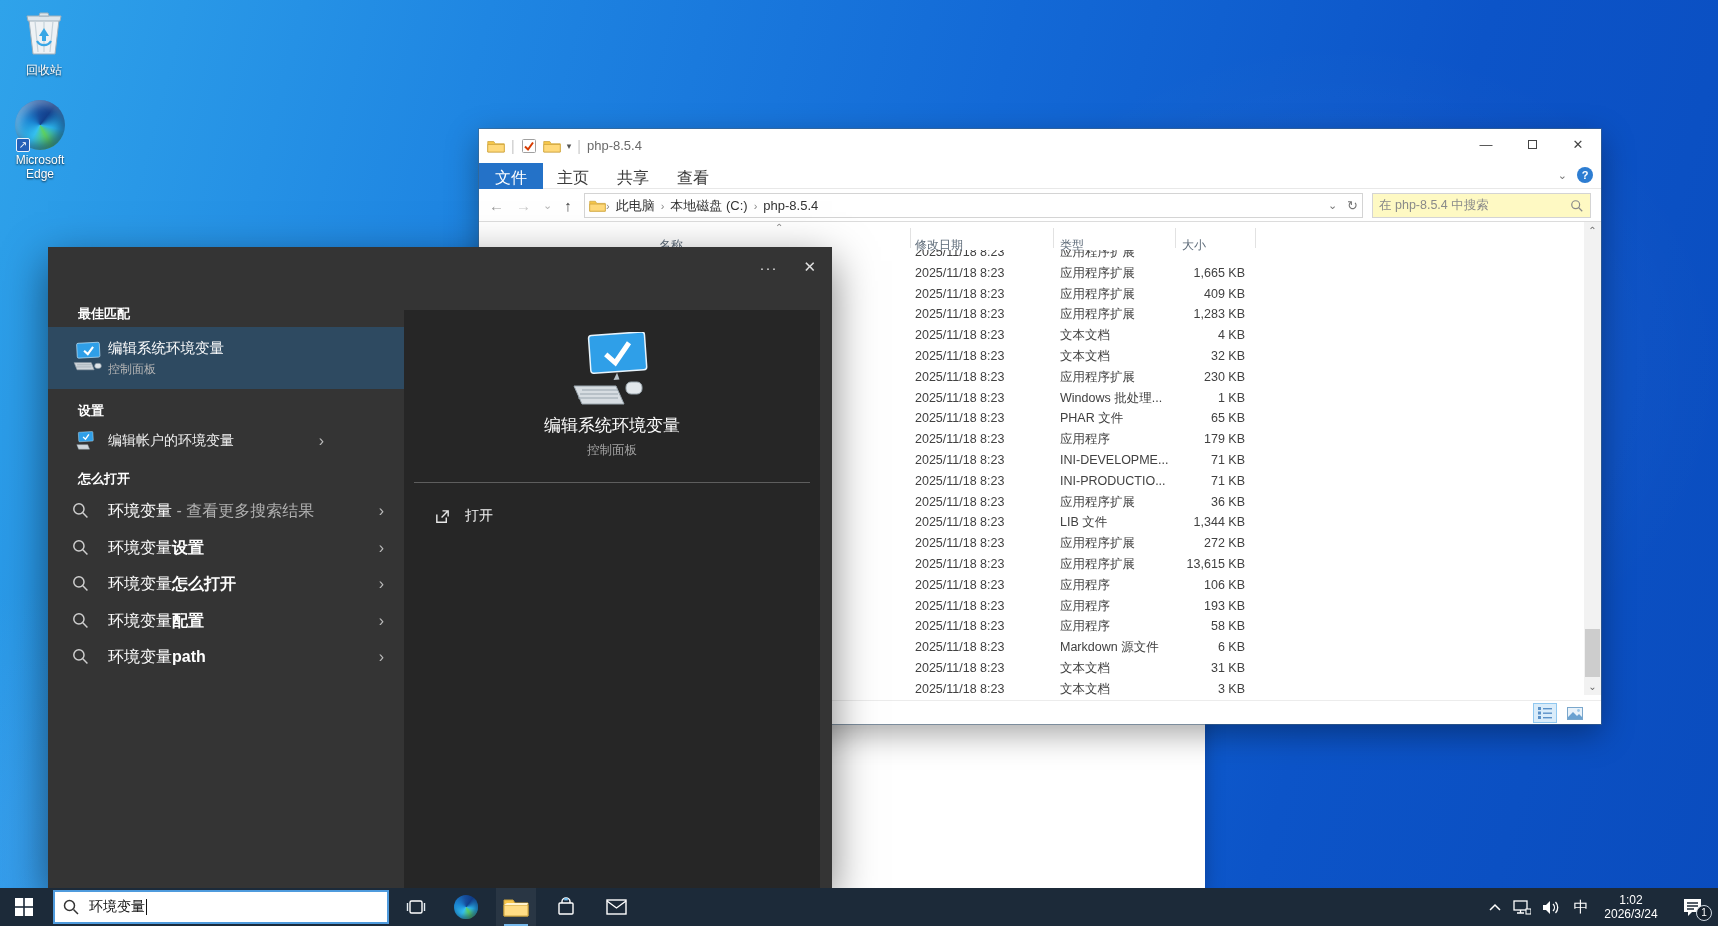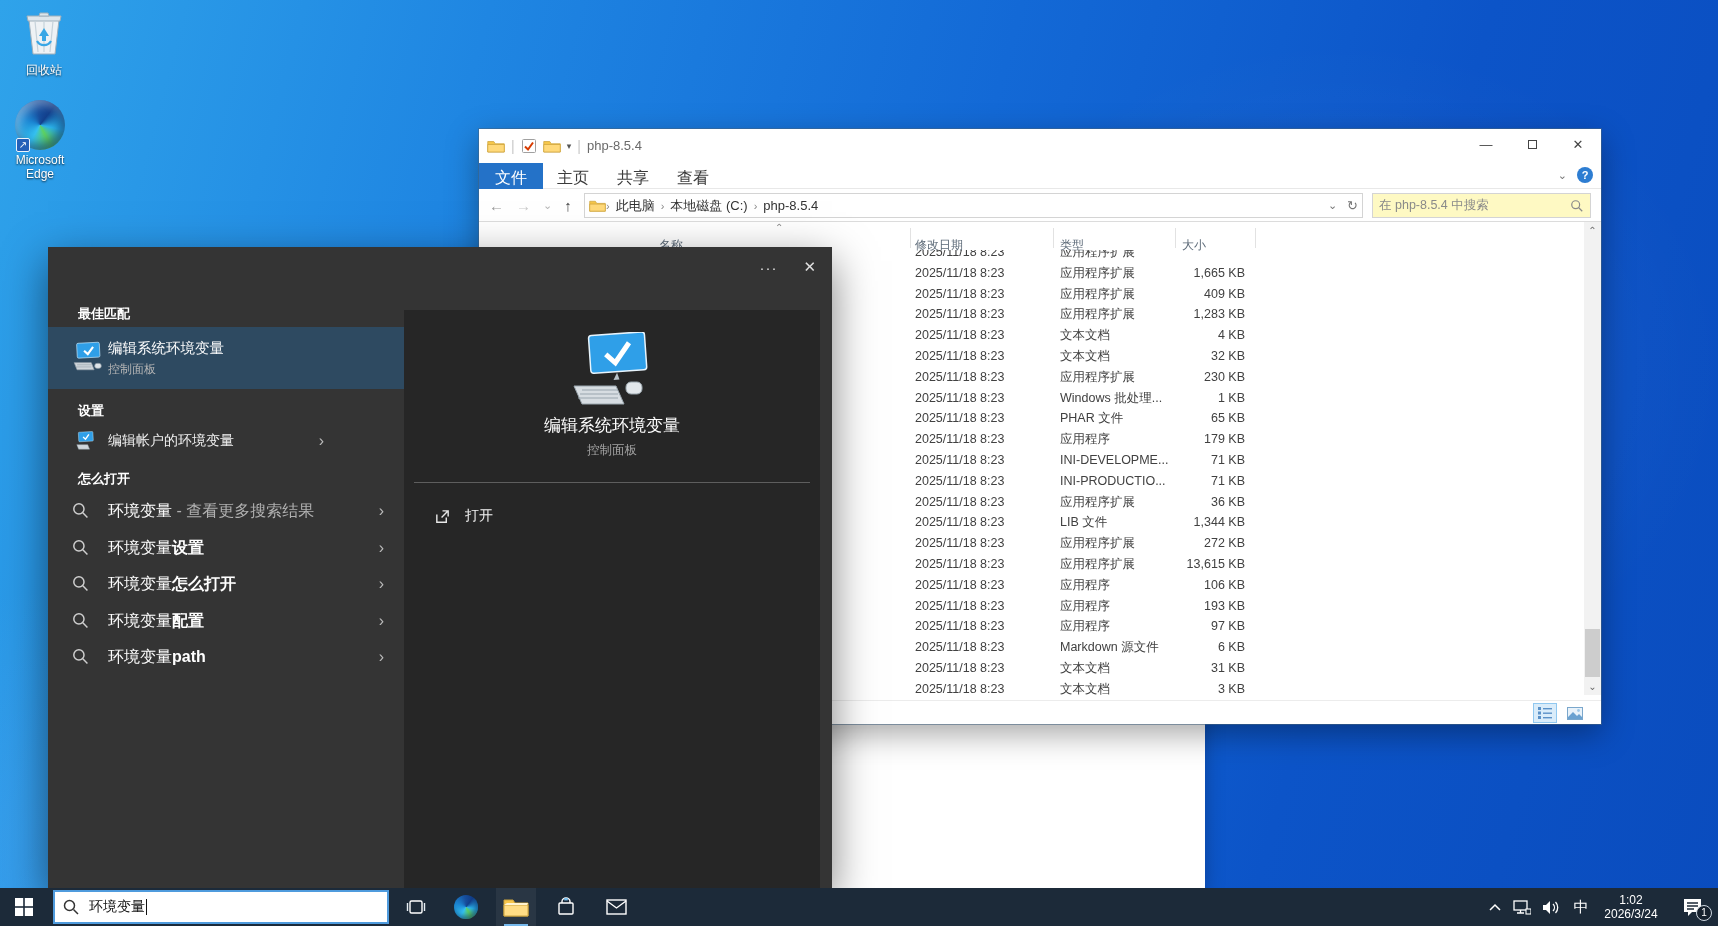--- a/index.html
+++ b/index.html
@@ -303,21 +303,21 @@
             <span class="c-size">106 KB</span>
           </div>
           <div class="frow">
             <span class="c-date">2025/11/18 8:23</span>
             <span class="c-type">应用程序</span>
             <span class="c-size">193 KB</span>
           </div>
           <div class="frow">
             <span class="c-date">2025/11/18 8:23</span>
             <span class="c-type">应用程序</span>
-            <span class="c-size">97 KB</span>
+            <span class="c-size">58 KB</span>
           </div>
           <div class="frow">
             <span class="c-date">2025/11/18 8:23</span>
             <span class="c-type">Markdown 源文件</span>
             <span class="c-size">6 KB</span>
           </div>
           <div class="frow">
             <span class="c-date">2025/11/18 8:23</span>
             <span class="c-type">文本文档</span>
             <span class="c-size">31 KB</span>

